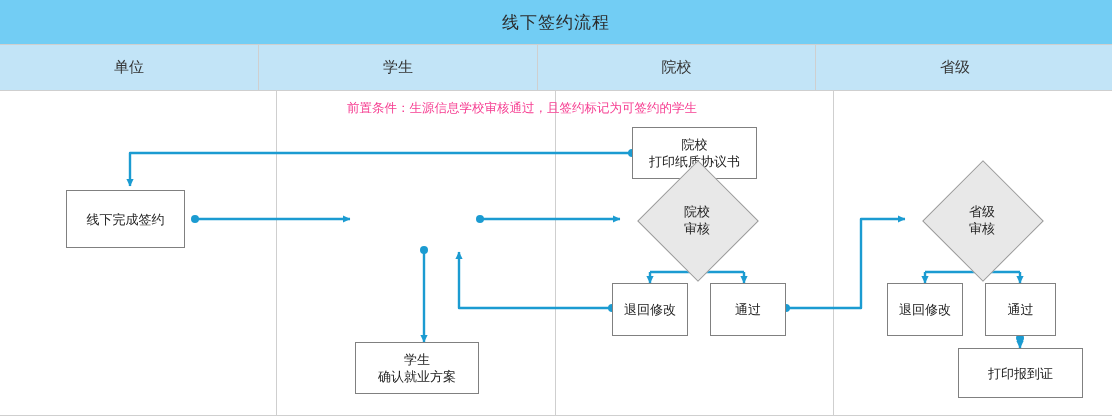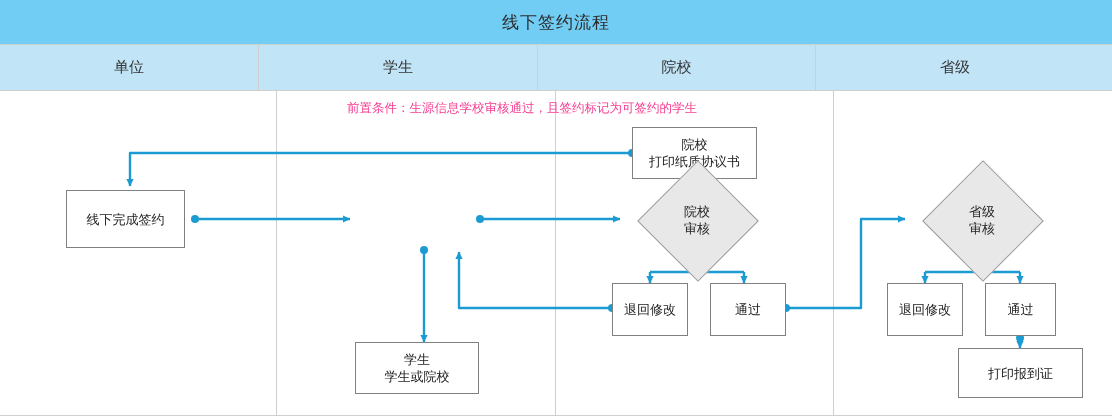--- a/index.html
+++ b/index.html
@@ -176,21 +176,21 @@
     </div>
 
     <div class="node" style="left:632px;top:127px;width:125px;height:52px;">
       <span class="ln">院校</span>
       <span class="ln">打印纸质协议书</span>
     </div>
 
 
     <div class="node" style="left:355px;top:342px;width:124px;height:52px;">
       <span class="ln">学生</span>
-      <span class="ln">学生或院校</span>
+      <span class="ln">确认就业方案</span>
     </div>
 
     <div class="decision" style="left:624px;top:191px;width:146px;height:58px;">
       <div class="dshape" style="left:31px;top:-13px;width:84px;height:84px;"></div>
       <span class="dtxt">院校</span>
       <span class="dtxt">审核</span>
     </div>
 
     <div class="node" style="left:612px;top:283px;width:76px;height:53px;">
       <span class="ln">退回修改</span>

